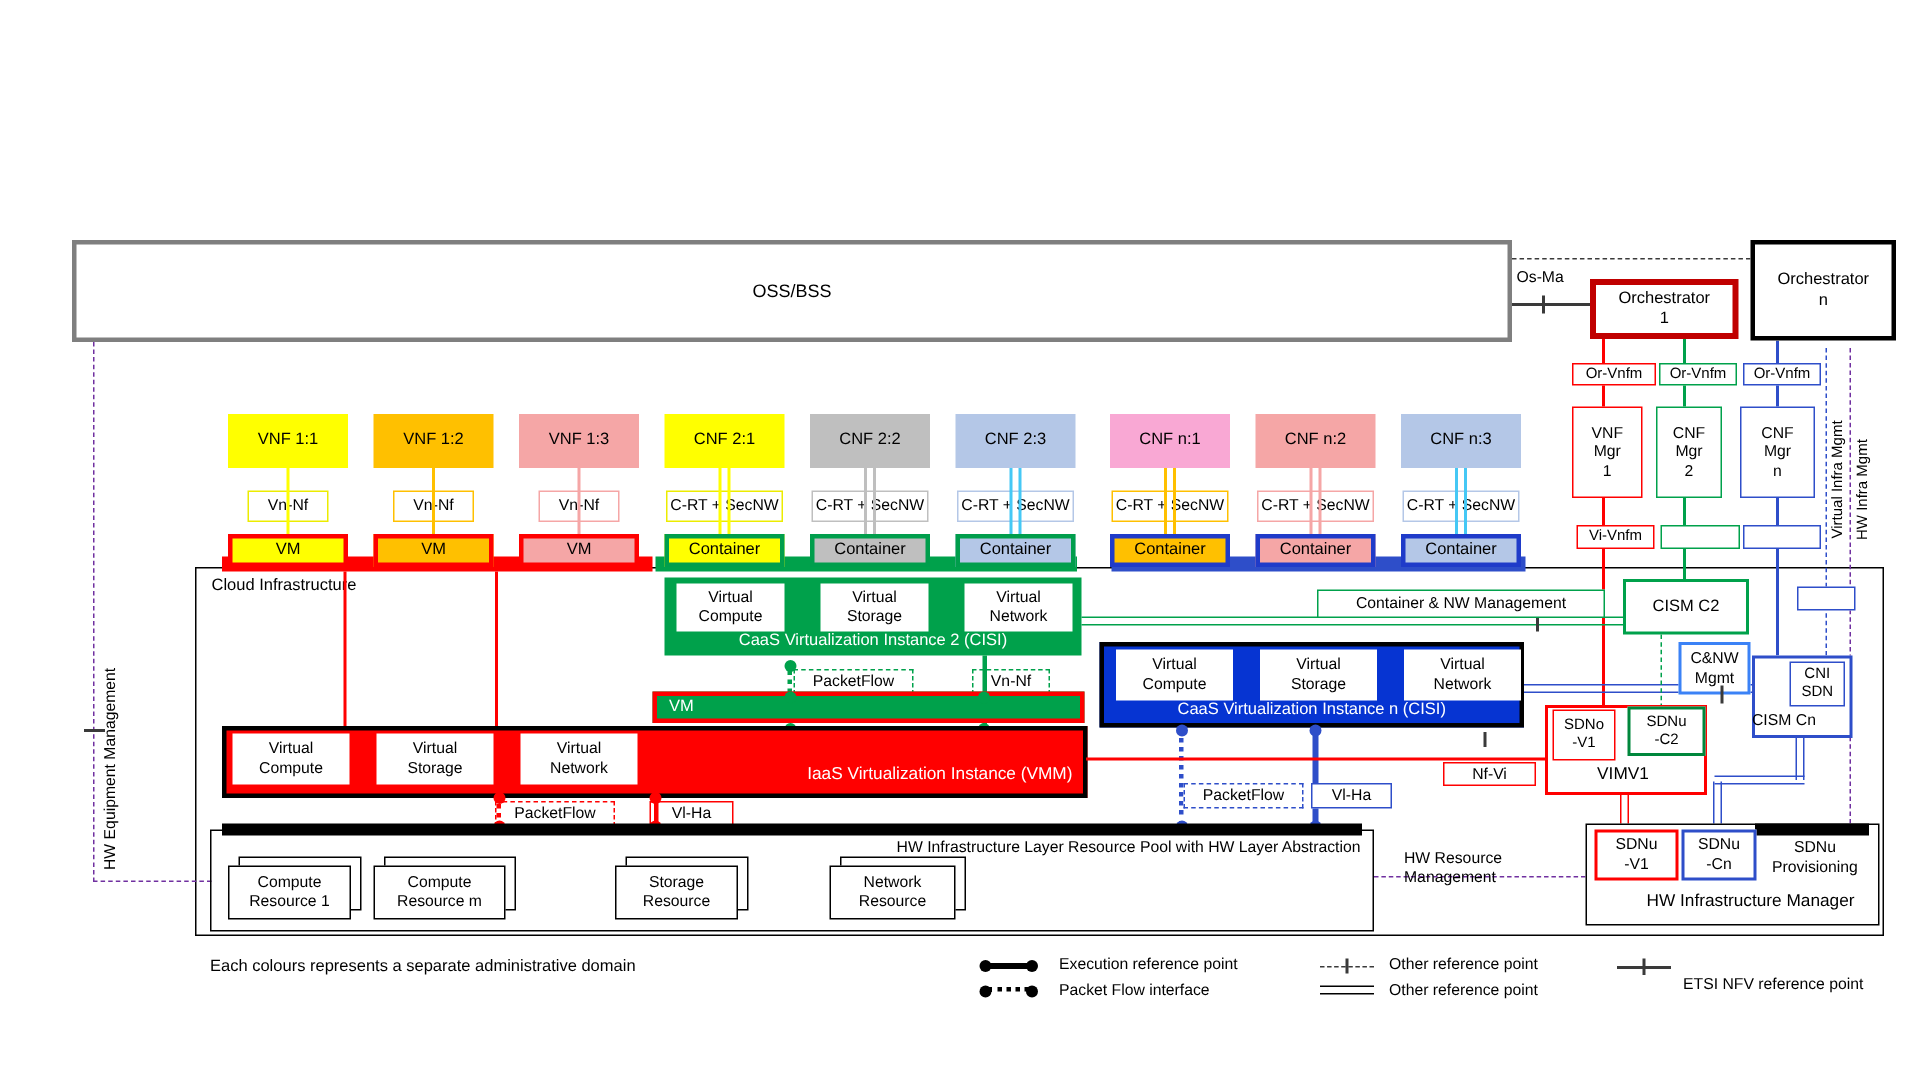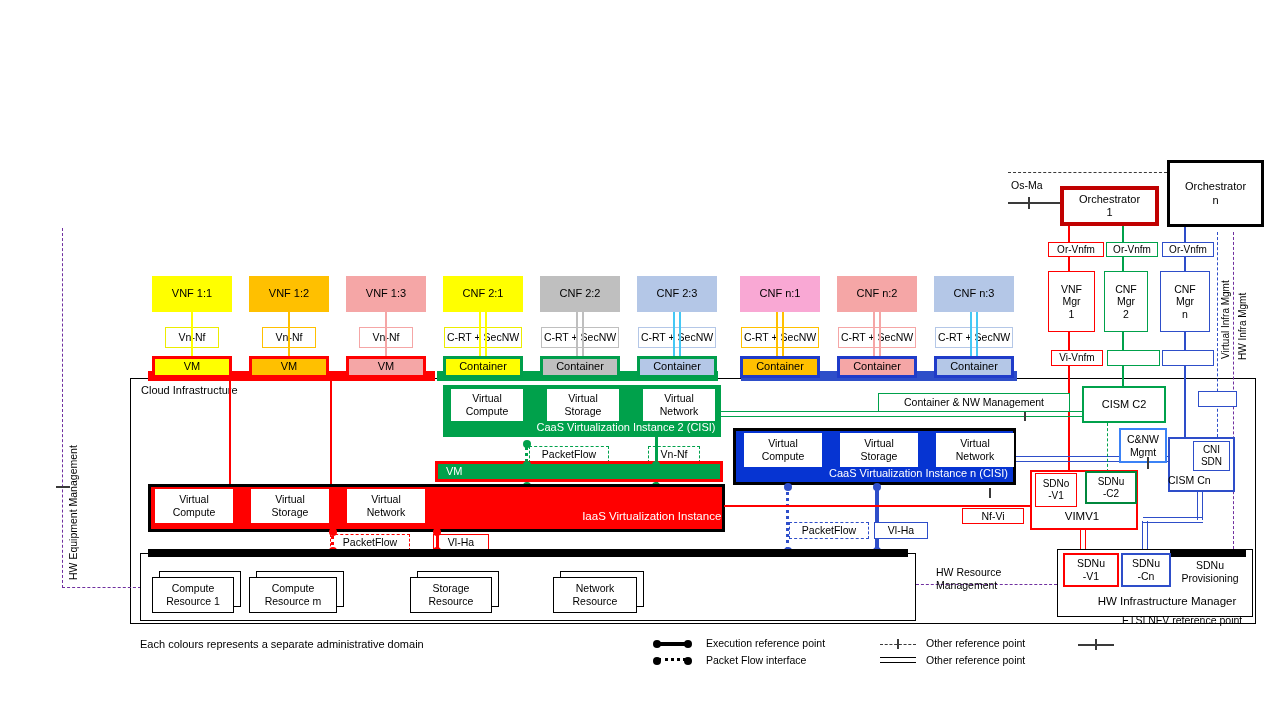--- a/index.html
+++ b/index.html
@@ -14,30 +14,31 @@
   .refbox{top:327px;height:21px;font-size:10.5px;border-width:1.5px;border-style:solid;}
   .unitbox{top:356px;width:80px;height:22px;font-size:11px;}
   .dblv{position:absolute;box-sizing:border-box;border-left:2px solid;border-right:2px solid;background:transparent;}
   .dblh{position:absolute;box-sizing:border-box;border-top:1.5px solid;border-bottom:1.5px solid;height:6px;background:transparent;}
   .dashv{position:absolute;box-sizing:border-box;border-left:1.5px dashed;}
   .dashh{position:absolute;box-sizing:border-box;border-top:1.5px dashed;}
   .dotv{position:absolute;box-sizing:border-box;border-left:3.5px dotted;}
   .dot{position:absolute;width:8px;height:8px;border-radius:50%;}
   .tick{position:absolute;background:#3a3a3a;}
   .vtext{writing-mode:vertical-rl;transform:rotate(180deg);display:flex;align-items:center;}
-  .white{color:#fff;margin-left:44px;}
+  .white{color:#fff;}
 </style>
 </head>
 <body>
 
 <div class="canvas">
 
   <div class="abs" style="left:130px;top:378px;width:1126px;height:246px;border:1.5px solid #000;"></div>
   <div class="lbl" style="left:141px;top:384px;">Cloud Infrastructure</div>
 
+  <div class="box" style="left:48px;top:160px;width:960px;height:68px;border:3px solid #7F7F7F;font-size:12px;">OSS/BSS</div>
 
   <div class="dashh" style="left:1008px;top:172px;width:159px;border-color:#3a3a3a;"></div>
   <div class="abs" style="left:1008px;top:202px;width:52px;height:2px;background:#3a3a3a;"></div>
   <div class="tick" style="left:1028px;top:197px;width:2px;height:12px;"></div>
   <div class="lbl" style="left:1011px;top:179px;font-size:10.5px;">Os-Ma</div>
 
   <div class="abs" style="left:1068px;top:226px;width:2px;height:247px;background:#FF0000;"></div>
   <div class="abs" style="left:1122px;top:226px;width:2px;height:160px;background:#00A14B;"></div>
   <div class="abs" style="left:1184px;top:227px;width:2px;height:210px;background:#2E4EC9;"></div>
   <div class="dashv" style="left:1217px;top:232px;height:205px;border-color:#2E4EC9;"></div>
@@ -208,20 +209,21 @@
 -C2</div>
   <div class="lbl" style="left:1030px;top:509px;width:104px;text-align:center;font-size:11.5px;">VIMV1</div>
 
   <div class="dblv" style="left:1080px;top:530px;width:6px;height:23px;border-color:#FF0000;border-width:1.5px;"></div>
   <div class="dblv" style="left:1197px;top:492px;width:6px;height:28px;border-color:#2E4EC9;border-width:1.5px;"></div>
   <div class="dblh" style="left:1143px;top:517px;width:60px;border-color:#2E4EC9;"></div>
   <div class="dblv" style="left:1142px;top:521px;width:6px;height:32px;border-color:#2E4EC9;border-width:1.5px;"></div>
 
   <div class="abs" style="left:148px;top:549px;width:760px;height:8px;background:#000;"></div>
   <div class="abs" style="left:140px;top:553px;width:776px;height:68px;border:1.5px solid #000;"></div>
+  <div class="lbl" style="left:395px;top:559px;width:512px;text-align:right;font-size:10.5px;">HW Infrastructure Layer Resource Pool with HW Layer Abstraction</div>
   <div class="abs" style="left:159px;top:571px;width:82px;height:36px;border:1.5px solid #000;background:#fff;"></div>
   <div class="box" style="left:152px;top:577px;width:82px;height:36px;font-size:10.5px;">Compute
 Resource 1</div>
   <div class="abs" style="left:256px;top:571px;width:88px;height:36px;border:1.5px solid #000;background:#fff;"></div>
   <div class="box" style="left:249px;top:577px;width:88px;height:36px;font-size:10.5px;">Compute
 Resource m</div>
   <div class="abs" style="left:417px;top:571px;width:82px;height:36px;border:1.5px solid #000;background:#fff;"></div>
   <div class="box" style="left:410px;top:577px;width:82px;height:36px;font-size:10.5px;">Storage
 Resource</div>
   <div class="abs" style="left:560px;top:571px;width:84px;height:36px;border:1.5px solid #000;background:#fff;"></div>
@@ -256,15 +258,15 @@
 
   <div class="dashh" style="left:880px;top:644px;width:36px;border-color:#3a3a3a;"></div>
   <div class="tick" style="left:897px;top:639px;width:1.5px;height:10px;"></div>
   <div class="lbl" style="left:926px;top:637px;font-size:10.5px;">Other reference point</div>
 
   <div class="dblh" style="left:880px;top:657px;width:36px;border-color:#000;"></div>
   <div class="lbl" style="left:926px;top:654px;font-size:10.5px;">Other reference point</div>
 
   <div class="abs" style="left:1078px;top:644px;width:36px;height:1.5px;background:#3a3a3a;"></div>
   <div class="tick" style="left:1095px;top:639px;width:1.5px;height:11px;"></div>
-  <div class="lbl" style="left:1122px;top:614px;font-size:10.5px;">ETSI NFV reference point</div>
+  <div class="lbl" style="left:1122px;top:650px;font-size:10.5px;">ETSI NFV reference point</div>
 
 </div>
 
 </body></html>

